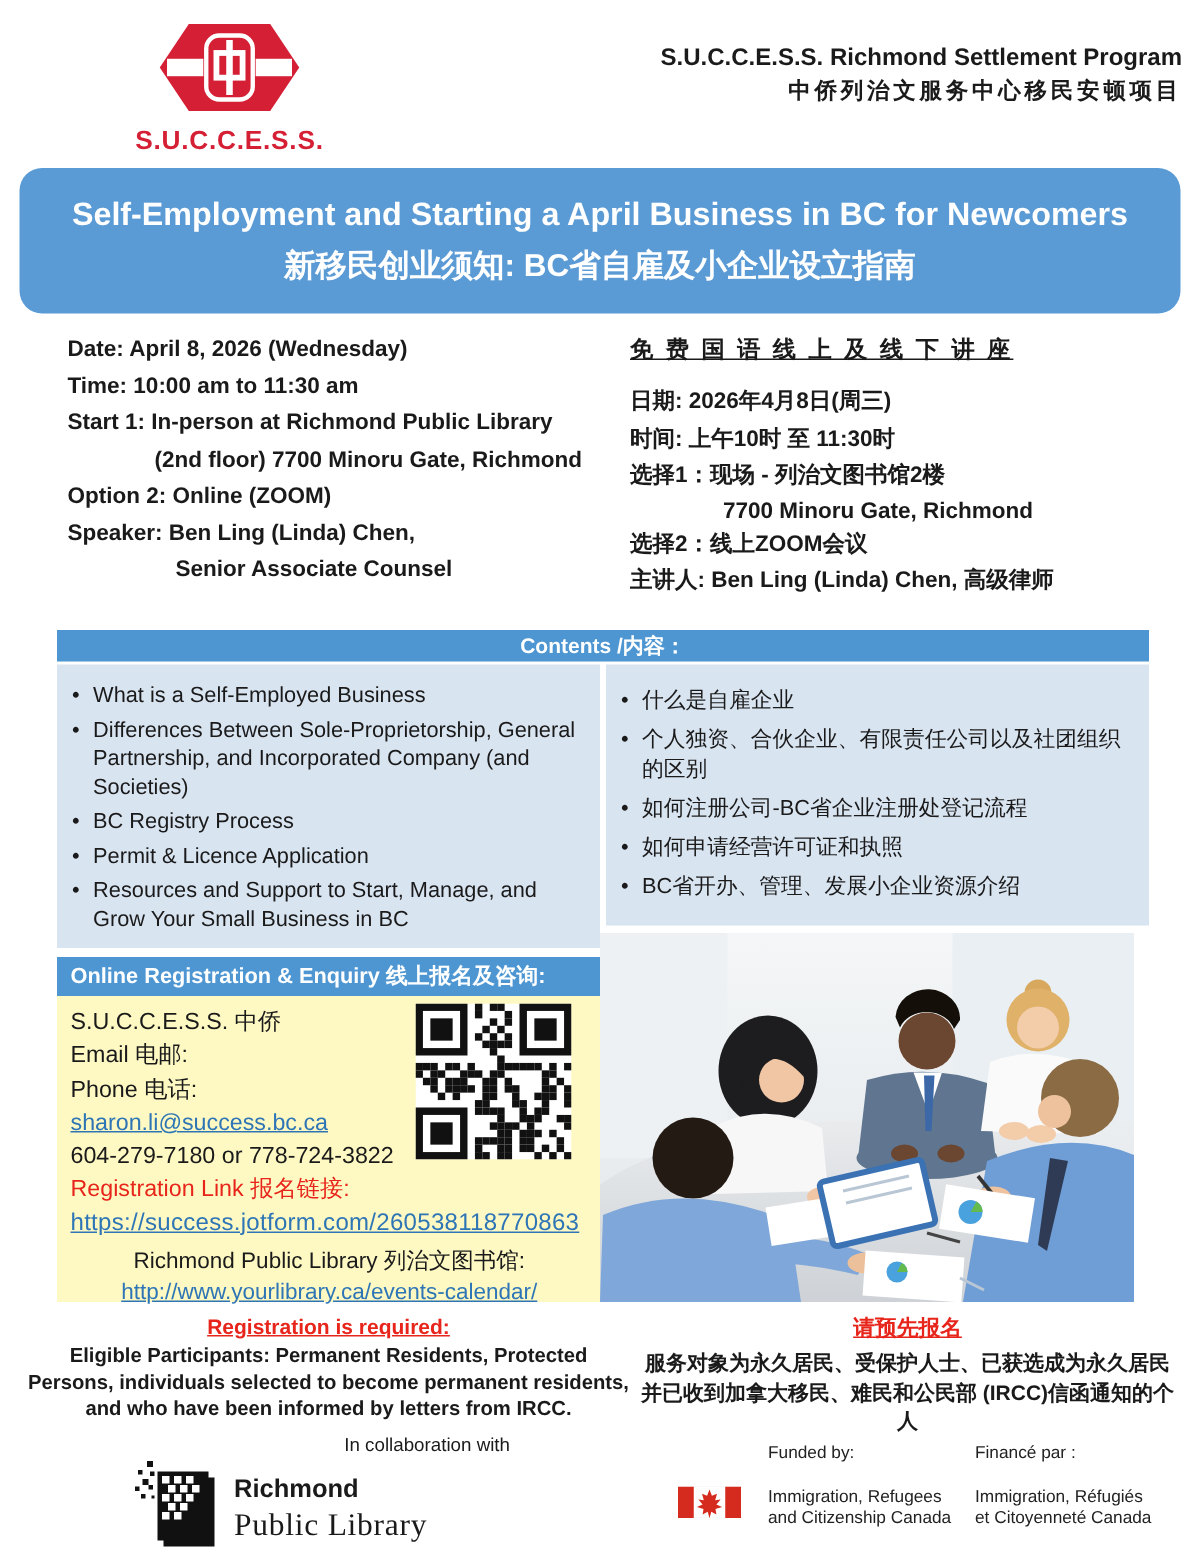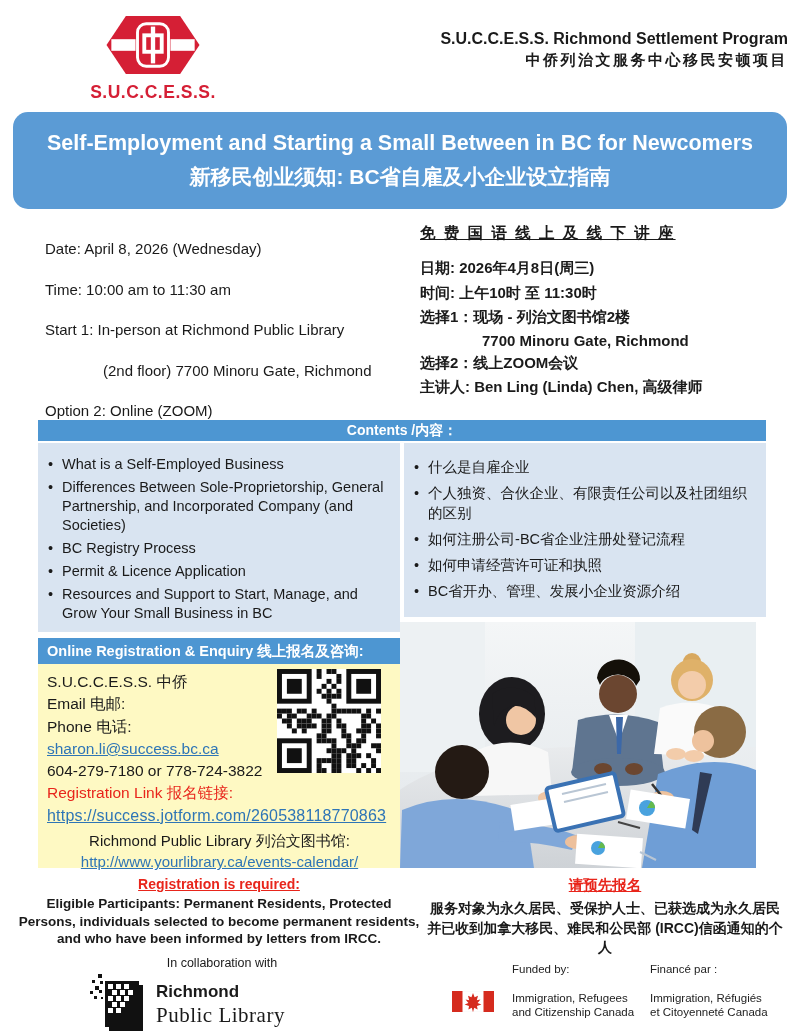--- a/index.html
+++ b/index.html
@@ -16,21 +16,21 @@
 
   
   .banner{left:13px;top:112px;width:774px;height:97px;background:#5B9BD5;border-radius:15px;
           color:#fff;display:flex;flex-direction:column;justify-content:center;align-items:center;gap:7px;}
   .bt1{font-size:21.5px;font-weight:bold;}
   .bt2{font-size:21px;font-weight:bold;}
 
   
   .details-en{left:35px;top:221px;width:372px;}
   .de-h{text-align:center;font-weight:bold;font-size:15.5px;text-decoration:underline;margin-bottom:9px;}
-  .de-l{font-weight:normal;font-size:15px;line-height:24.5px;padding-left:10px;margin-top:16px;}
+  .de-l{font-weight:bold;font-size:15px;line-height:24.5px;padding-left:10px;}
   .ind1{padding-left:68px;}
   .ind2{padding-left:82px;}
   .details-zh{left:420px;top:223px;width:372px;}
   .dz-h{font-weight:bold;font-size:15.5px;text-decoration:underline;letter-spacing:2px;margin-bottom:12px;}
   .dz-l{font-weight:bold;font-size:15px;line-height:24.5px;}
   .indz{padding-left:62px;line-height:21px;}
 
   
   .cbar{left:38px;top:420px;width:728px;height:21px;background:#4D96D2;color:#fff;font-weight:bold;
         font-size:14px;text-align:center;line-height:21px;}
@@ -58,21 +58,21 @@
   
   .notes-en{left:18px;top:876px;width:402px;text-align:center;}
   .ne-t{color:#E8251B;font-weight:bold;font-size:14px;text-decoration:underline;}
   .ne-b{font-weight:bold;font-size:13.5px;line-height:17.5px;margin-top:3px;}
   .notes-zh{left:424px;top:876px;width:362px;text-align:center;}
   .nz-t{color:#E8251B;font-weight:bold;font-size:14.5px;text-decoration:underline;}
   .nz-b{font-weight:bold;font-size:14px;line-height:19.5px;margin-top:4px;}
 
   
   .collab{left:90px;top:956px;width:250px;}
-  .collab-t{text-align:center;font-size:12.5px;margin-bottom:2px;margin-left:14px;}
+  .collab-t{text-align:right;font-size:12.5px;margin-bottom:2px;margin-left:14px;}
   .rpl-row{display:flex;align-items:center;gap:10px;}
   .rpl-name1{font-weight:bold;font-size:17px;}
   .rpl-name2{font-family:"Liberation Serif",serif;font-size:21px;margin-top:1px;letter-spacing:.5px;}
   .funded{left:452px;top:960px;display:grid;grid-template-columns:60px 138px 142px;row-gap:15px;
           font-size:11.5px;color:#222;}
   .fcell{line-height:14px;}
   .flabel{padding-top:2px;}
 </style>
 </head>
 <body>
@@ -91,21 +91,21 @@
       </svg>
     </span>
     <div class="logo-text">S.U.C.C.E.S.S.</div>
   </div>
   <div class="abs header-right">
     <div class="hr1">S.U.C.C.E.S.S. Richmond Settlement Program</div>
     <div class="hr2">中侨列治文服务中心移民安顿项目</div>
   </div>
 
   <div class="abs banner">
-    <div class="bt1">Self-Employment and Starting a Small Between in BC for Newcomers</div>
+    <div class="bt1">Self-Employment and Starting a April Business in BC for Newcomers</div>
     <div class="bt2">新移民创业须知: BC省自雇及小企业设立指南</div>
   </div>
 
   <div class="abs details-en">
     <div class="de-l">Date:  April 8, 2026 (Wednesday)</div>
     <div class="de-l">Time: 10:00 am to 11:30 am</div>
     <div class="de-l">Start 1: In-person at Richmond Public Library</div>
     <div class="de-l ind1">(2nd floor) 7700 Minoru Gate, Richmond</div>
     <div class="de-l">Option 2: Online (ZOOM)</div>
     <div class="de-l">Speaker:  Ben Ling (Linda) Chen,</div>

